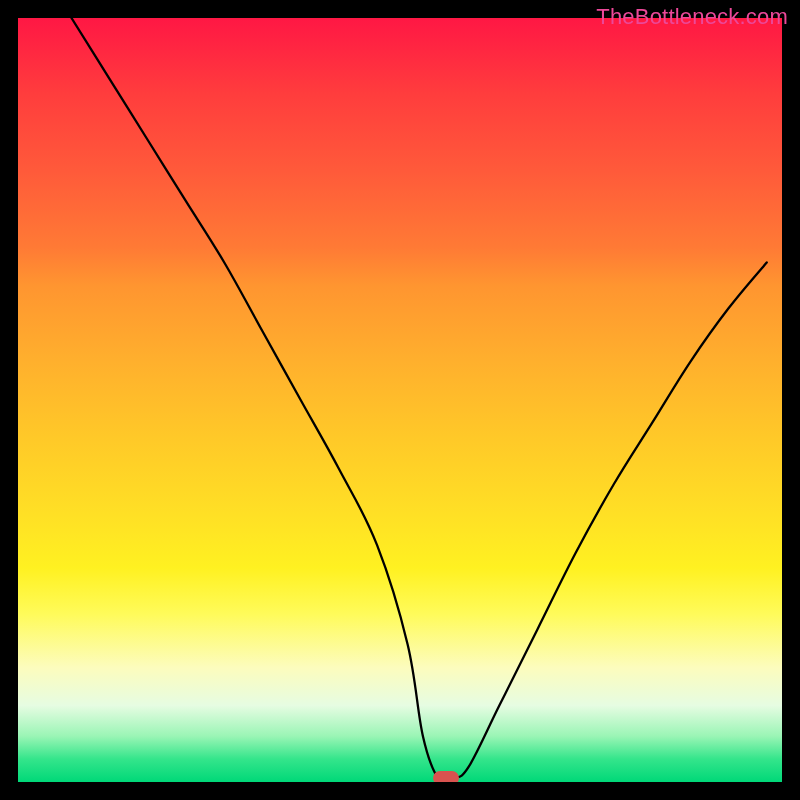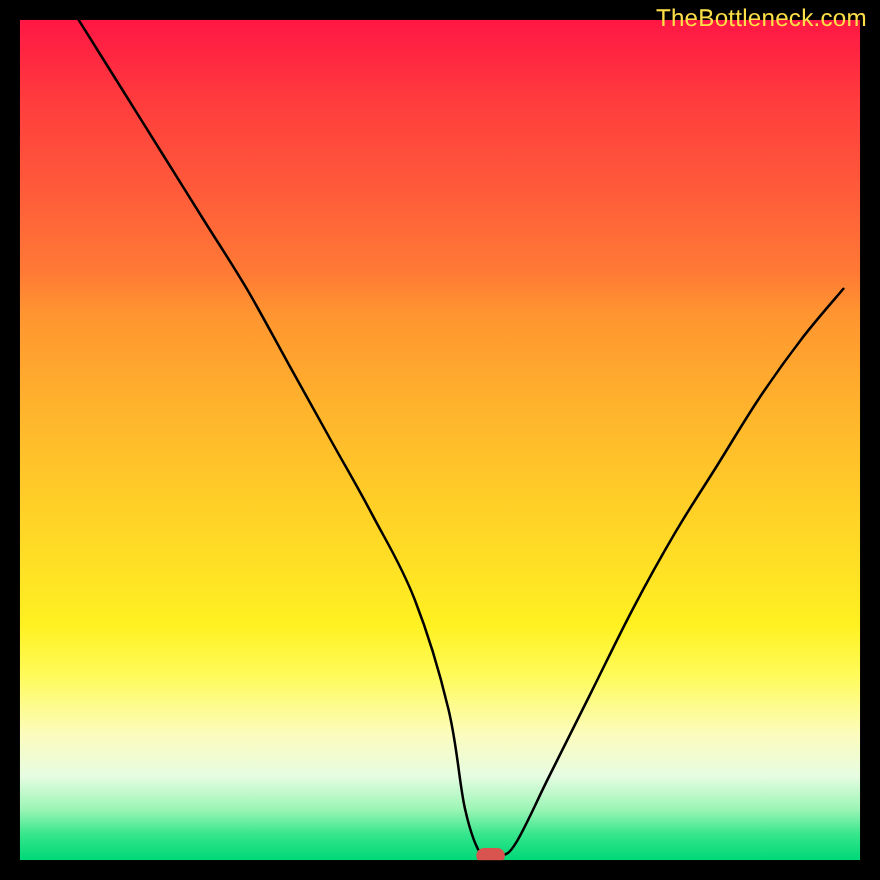--- a/index.html
+++ b/index.html
@@ -8,21 +8,21 @@
     height: 800px;
     background: #000;
     position: relative;
     font-family: Arial, sans-serif;
     overflow: hidden;
   }
   .watermark {
     position: absolute;
     top: 4px;
     right: 12px;
-    color: #fde047;
+    color: #ec4899;
     font-size: 22px;
     font-weight: 500;
     z-index: 10;
     letter-spacing: 0.2px;
     text-align: right;
   }
   .frame {
     position: absolute;
     top: 0;
     left: 0;

